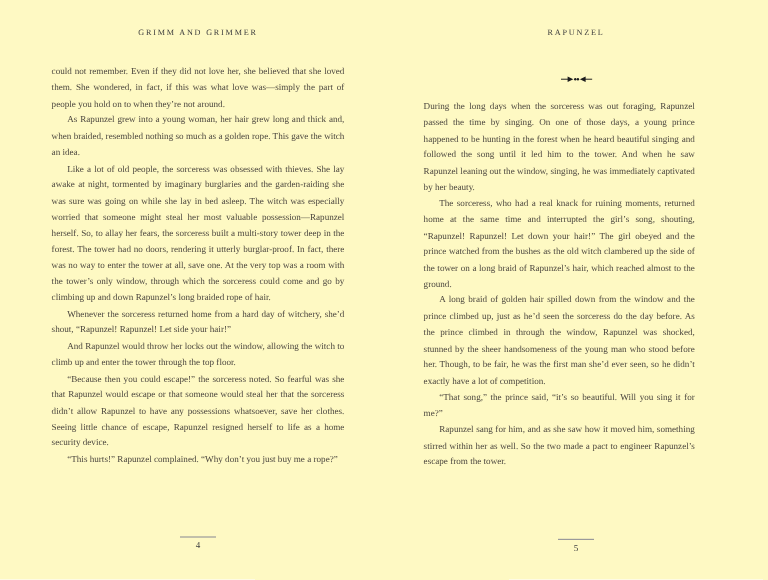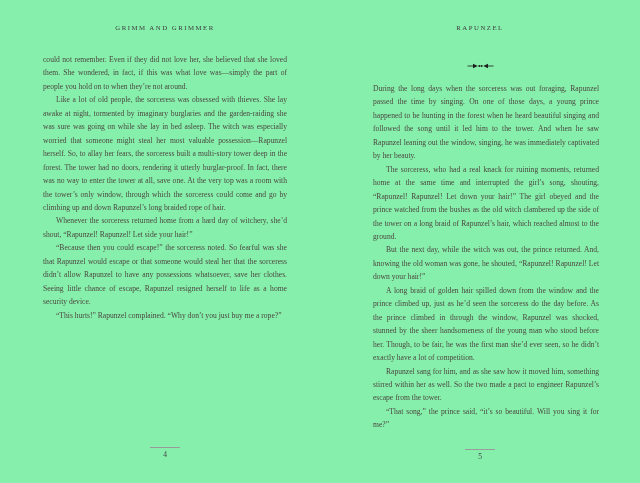--- a/index.html
+++ b/index.html
@@ -4,21 +4,21 @@
 <style>
   html, body {
     margin: 0;
     padding: 0;
     background: #fdfdfc;
   }
   .spread {
     position: relative;
     width: 640px;
     height: 483px;
-    background: #86efac;
+    background: #fef9c3;
     overflow: hidden;
     font-family: "Liberation Serif", "DejaVu Serif", serif;
   }
   .running-head {
     position: absolute;
     top: 24px;
     font-size: 6.8px;
     letter-spacing: 1.5px;
     color: #3d3d3d;
     text-align: center;
@@ -39,21 +39,21 @@
   .ornament svg { display: inline-block; }
 
   .text-block {
     position: absolute;
     color: #4c473f;
     font-size: 7.6px;
     line-height: 13.45px;
     text-align: justify;
   }
   .text-block.left  { left: 43px;  top: 53px; width: 244px; }
-  .text-block.right { left: 373px; top: 82px; width: 226px; }
+  .text-block.right { left: 353px; top: 82px; width: 226px; }
 
   .text-block p { margin: 0; }
   .text-block p.ind { text-indent: 13px; }
 
   .folio-rule {
     position: absolute;
     width: 30px;
     height: 0;
     border-top: 1px solid #9a9a9a;
   }
@@ -86,33 +86,34 @@
         <circle cx="24.8" cy="8" r="2"></circle>
         <circle cx="29.2" cy="8" r="2"></circle>
         <path d="M42,3.5 L32.5,8 L42,12.5 Z"></path>
         <rect x="40.5" y="7.2" width="12.5" height="1.6"></rect>
       </g>
     </svg>
   </div>
 
   <div class="text-block left">
     <p>could not remember. Even if they did not love her, she believed that she loved them. She wondered, in fact, if this was what love was—simply the part of people you hold on to when they’re not around.</p>
+    <p class="ind">As Rapunzel grew into a young woman, her hair grew long and thick and, when braided, resembled nothing so much as a golden rope. This gave the witch an idea.</p>
     <p class="ind">Like a lot of old people, the sorceress was obsessed with thieves. She lay awake at night, tormented by imaginary burglaries and the garden-raiding she was sure was going on while she lay in bed asleep. The witch was especially worried that someone might steal her most valuable possession—Rapunzel herself. So, to allay her fears, the sorceress built a multi-story tower deep in the forest. The tower had no doors, rendering it utterly burglar-proof. In fact, there was no way to enter the tower at all, save one. At the very top was a room with the tower’s only window, through which the sorceress could come and go by climbing up and down Rapunzel’s long braided rope of hair.</p>
     <p class="ind">Whenever the sorceress returned home from a hard day of witchery, she’d shout, “Rapunzel! Rapunzel! Let side your hair!”</p>
+    <p class="ind">And Rapunzel would throw her locks out the window, allowing the witch to climb up and enter the tower through the top floor.</p>
     <p class="ind">“Because then you could escape!” the sorceress noted. So fearful was she that Rapunzel would escape or that someone would steal her that the sorceress didn’t allow Rapunzel to have any possessions whatsoever, save her clothes. Seeing little chance of escape, Rapunzel resigned herself to life as a home security device.</p>
     <p class="ind">“This hurts!” Rapunzel complained. “Why don’t you just buy me a rope?”</p>
   </div>
 
   <div class="text-block right">
     <p>During the long days when the sorceress was out foraging, Rapunzel passed the time by singing. On one of those days, a young prince happened to be hunting in the forest when he heard beautiful singing and followed the song until it led him to the tower. And when he saw Rapunzel leaning out the window, singing, he was immediately captivated by her beauty.</p>
     <p class="ind">The sorceress, who had a real knack for ruining moments, returned home at the same time and interrupted the girl’s song, shouting, “Rapunzel! Rapunzel! Let down your hair!” The girl obeyed and the prince watched from the bushes as the old witch clambered up the side of the tower on a long braid of Rapunzel’s hair, which reached almost to the ground.</p>
-    <p class="ind">But the next day, while the witch was out, the prince returned. And, knowing the old woman was gone, he shouted, “Rapunzel! Rapunzel! Let down your hair!”</p>
     <p class="ind">A long braid of golden hair spilled down from the window and the prince climbed up, just as he’d seen the sorceress do the day before. As the prince climbed in through the window, Rapunzel was shocked, stunned by the sheer handsomeness of the young man who stood before her. Though, to be fair, he was the first man she’d ever seen, so he didn’t exactly have a lot of competition.</p>
+    <p class="ind">“That song,” the prince said, “it’s so beautiful. Will you sing it for me?”</p>
     <p class="ind">Rapunzel sang for him, and as she saw how it moved him, something stirred within her as well. So the two made a pact to engineer Rapunzel’s escape from the tower.</p>
-    <p class="ind">“That song,” the prince said, “it’s so beautiful. Will you sing it for me?”</p>
   </div>
 
   <div class="folio-rule left"></div>
   <div class="folio left">4</div>
 
   <div class="folio-rule right"></div>
   <div class="folio right">5</div>
 
 </div>
 

